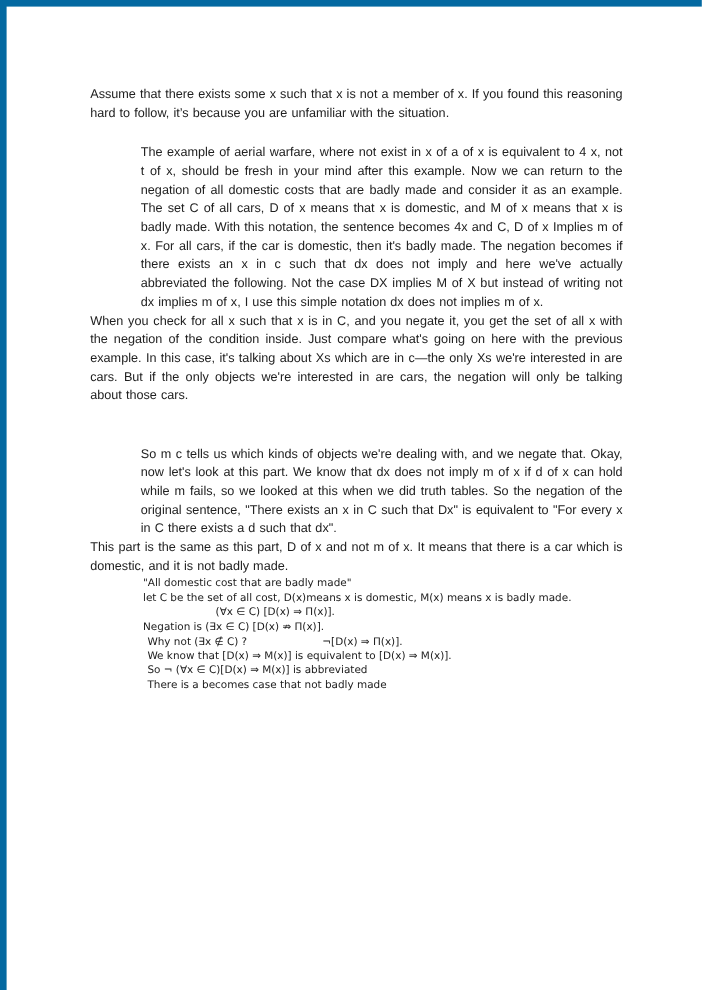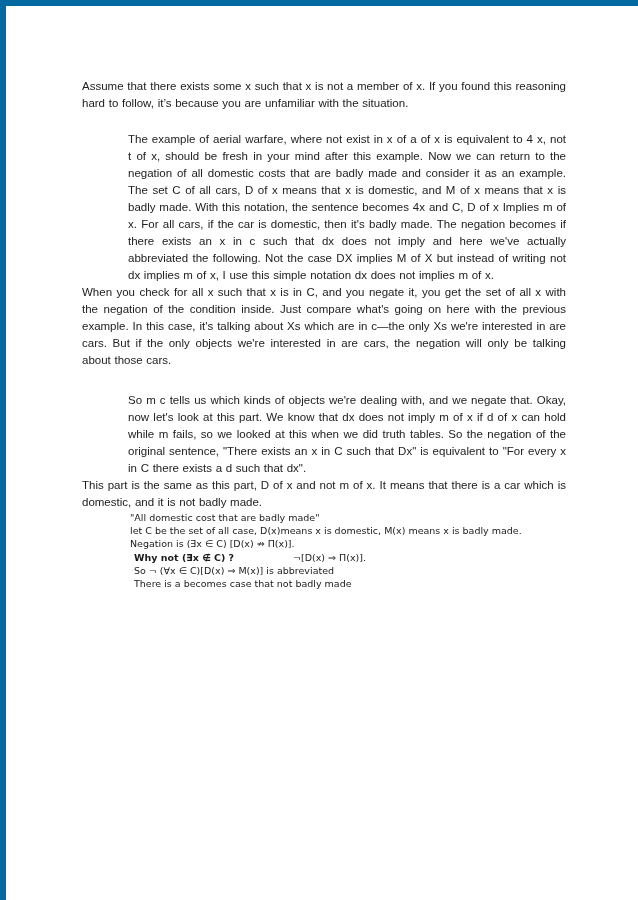--- a/index.html
+++ b/index.html
@@ -27,61 +27,63 @@
   .para {
     margin: 0;
     font-size: 11.5px;
     line-height: 17px;
     text-align: justify;
     color: #212121;
     word-spacing: 0.5px;
   }
   .gap-after-1 { margin-bottom: 19px; }
   .gap-none    { margin-bottom: 0; margin-left: 46px; }
-  .gap-after-3 { margin-bottom: 23px; }
+  .gap-after-3 { margin-bottom: 36px; }
   .gap-after-5 { }
 
   .notes {
     margin: 0 0 21px 48px;
     font-family: "DejaVu Sans", sans-serif;
     font-size: 9.5px;
     line-height: 13.2px;
     color: #1a1a1a;
     text-align: left;
   }
   .nline { white-space: nowrap; }
   .n-ind-center { padding-left: 66px; }
   .n-ind-deep   { padding-left: 81px; }
   .n-ind-sm     { padding-left: 4px; }
-  .n5-left { display: inline-block; min-width: 156px; font-weight: bold; }
+  .n5-left { display: inline-block; min-width: 156px; }
   .closing { margin: 0; }
 </style>
 </head>
 <body>
 
 <div class="page">
   <div class="content">
 
     <p class="para gap-after-1">Assume that there exists some x such that x is not a member of x. If you found this reasoning hard to follow, it’s because you are unfamiliar with the situation.</p>
 
     <p class="para gap-none">The example of aerial warfare, where not exist in x of a of x is equivalent to 4 x, not t of x, should be fresh in your mind after this example. Now we can return to the negation of all domestic costs that are badly made and consider it as an example. The set C of all cars, D of x means that x is domestic, and M of x means that x is badly made. With this notation, the sentence becomes 4x and C, D of x Implies m of x. For all cars, if the car is domestic, then it's badly made. The negation becomes if there exists an x in c such that dx does not imply and here we've actually abbreviated the following. Not the case DX implies M of X but instead of writing not dx implies m of x, I use this simple notation dx does not implies m of x.</p>
 
     <p class="para gap-after-3">When you check for all x such that x is in C, and you negate it, you get the set of all x with the negation of the condition inside. Just compare what's going on here with the previous example. In this case, it's talking about Xs which are in c—the only Xs we're interested in are cars. But if the only objects we're interested in are cars, the negation will only be talking about those cars.</p>
 
     <p class="para gap-none">So m c tells us which kinds of objects we're dealing with, and we negate that. Okay, now let's look at this part. We know that dx does not imply m of x if d of x can hold while m fails, so we looked at this when we did truth tables. So the negation of the original sentence, "There exists an x in C such that Dx" is equivalent to "For every x in C there exists a d such that dx".</p>
 
     <p class="para gap-after-5">This part is the same as this part, D of x and not m of x. It means that there is a car which is domestic, and it is not badly made.</p>
 
     <div class="notes">
       <div class="nline">"All domestic cost that are badly made"</div>
-      <div class="nline">let C be the set of all case, D(x)means x is domestic, M(x) means x is badly made.</div>
+      <div class="nline">let C be the set of all cost, D(x)means x is domestic, M(x) means x is badly made.</div>
+      <div class="nline n-ind-center">(∀x ∈ C) [D(x) ⇒ Π(x)].</div>
       <div class="nline">Negation is (∃x ∈ C) [D(x) ⇏ Π(x)].</div>
       <div class="nline n-ind-sm">
         <span class="n5-left">Why not (∃x ∉ C) ?</span>
         <span>¬[D(x) ⇒ Π(x)].</span>
       </div>
+      <div class="nline n-ind-sm">We know that [D(x) ⇒ M(x)] is equivalent to [D(x) ⇒ M(x)].</div>
       <div class="nline n-ind-sm">So ¬ (∀x ∈ C)[D(x) ⇒ M(x)] is abbreviated</div>
       <div class="nline n-ind-sm">There is a becomes case that not badly made</div>
     </div>
 
 
   </div>
 </div>
 
 </body></html>

